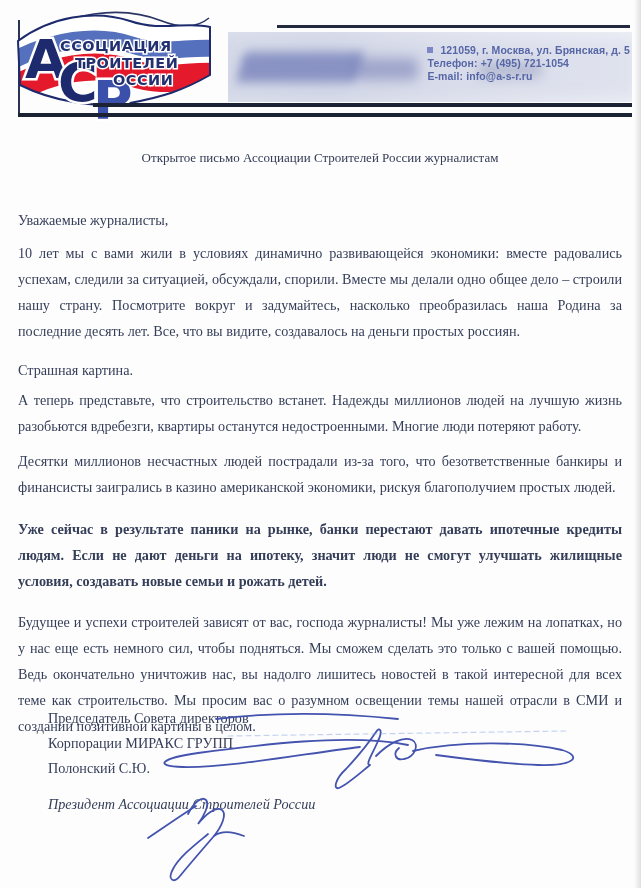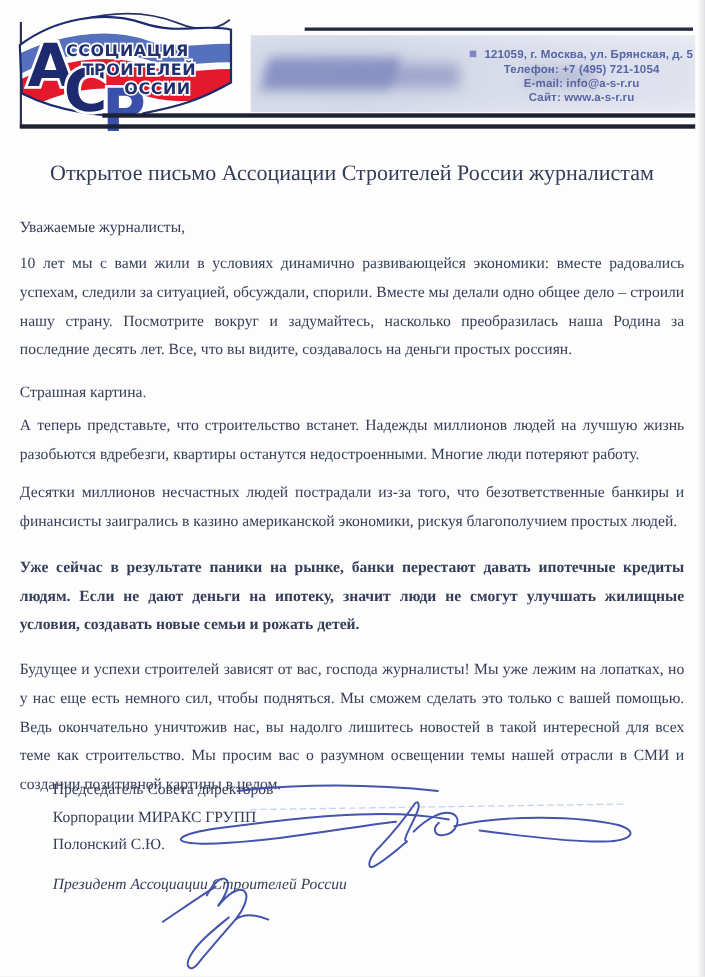--- a/index.html
+++ b/index.html
@@ -22,31 +22,31 @@
       rgba(205,210,228,0.5) 55%, rgba(222,226,238,0.45));}
   .photo .b{position:absolute;border-radius:4px;}
   .photo .b1{left:12px;top:20px;width:120px;height:30px;background:rgba(78,92,168,0.55);filter:blur(5px);transform:skewX(-14deg);}
   .photo .b2{left:128px;top:26px;width:62px;height:22px;background:rgba(88,98,168,0.42);filter:blur(6px);}
   .photo .b3{left:250px;top:30px;width:64px;height:16px;background:rgba(118,126,168,0.35);filter:blur(6px);}
   .photo .b4{left:-12px;top:6px;width:424px;height:62px;background:rgba(182,190,216,0.28);filter:blur(9px);}
 
   .logo{position:absolute;left:12px;top:5px;width:208px;height:118px;}
 
   .contact{
-    position:absolute;right:11px;top:44px;text-align:center;
+    position:absolute;right:11px;top:44px;text-align:left;
     font-family:"Liberation Sans", sans-serif;font-weight:bold;font-style:normal;
     font-size:10.5px;line-height:13px;color:#5666a6;letter-spacing:.1px;
   }
   .contact .row{white-space:nowrap;}
   .bullet{display:inline-block;width:6px;height:6px;background:#7d87c6;margin-right:7px;vertical-align:1px;}
 
   
   .body{position:absolute;left:18px;top:145px;width:604px;font-size:14.2px;line-height:26px;}
-  .title{text-align:center;margin:0;font-size:20px;color:#333c55;}
-  .greeting{margin:23px 0 0 0;}
+  .title{text-align:center;margin:0;font-size:13px;color:#333c55;}
+  .greeting{margin:36px 0 0 0;}
   .par{margin:0;text-align:justify;}
   .p1{margin-top:7px;}
   .p2{margin-top:4px;}
   .p3{margin-top:13px;text-align:left;}
   .p4{margin-top:9px;}
   .p5{margin-top:16px;font-weight:bold;}
   .p6{margin-top:15px;}
 
   
   .sigblock{position:absolute;left:48px;font-size:14.2px;line-height:25px;color:#353e58;}
@@ -98,21 +98,20 @@
       <text x="48" y="46">ССОЦИАЦИЯ</text>
       <text x="63" y="63">ТРОИТЕЛЕЙ</text>
       <text x="101" y="80">ОССИИ</text>
     </g>
   </svg>
 
   <div class="contact">
     <div class="row"><span class="bullet"></span><span>121059, г. Москва, ул. Брянская, д. 5</span></div>
     <div class="row">Телефон: +7 (495) 721-1054</div>
     <div class="row">E-mail: info@a-s-r.ru</div>
-    <div class="row">Сайт: www.a-s-r.ru</div>
   </div>
 
   <div class="rule1"></div>
   <div class="rule2"></div>
 
   <div class="body">
     <p class="title">Открытое письмо Ассоциации Строителей России журналистам</p>
     <p class="greeting">Уважаемые журналисты,</p>
     <p class="par p1">10 лет мы с вами жили в условиях динамично развивающейся экономики: вместе радовались успехам, следили за ситуацией, обсуждали, спорили. Вместе мы делали одно общее дело – строили нашу страну. Посмотрите вокруг и задумайтесь, насколько преобразилась наша Родина за последние десять лет.  Все, что вы видите, создавалось на деньги простых россиян.</p>
     <p class="par p3">Страшная картина.</p>

